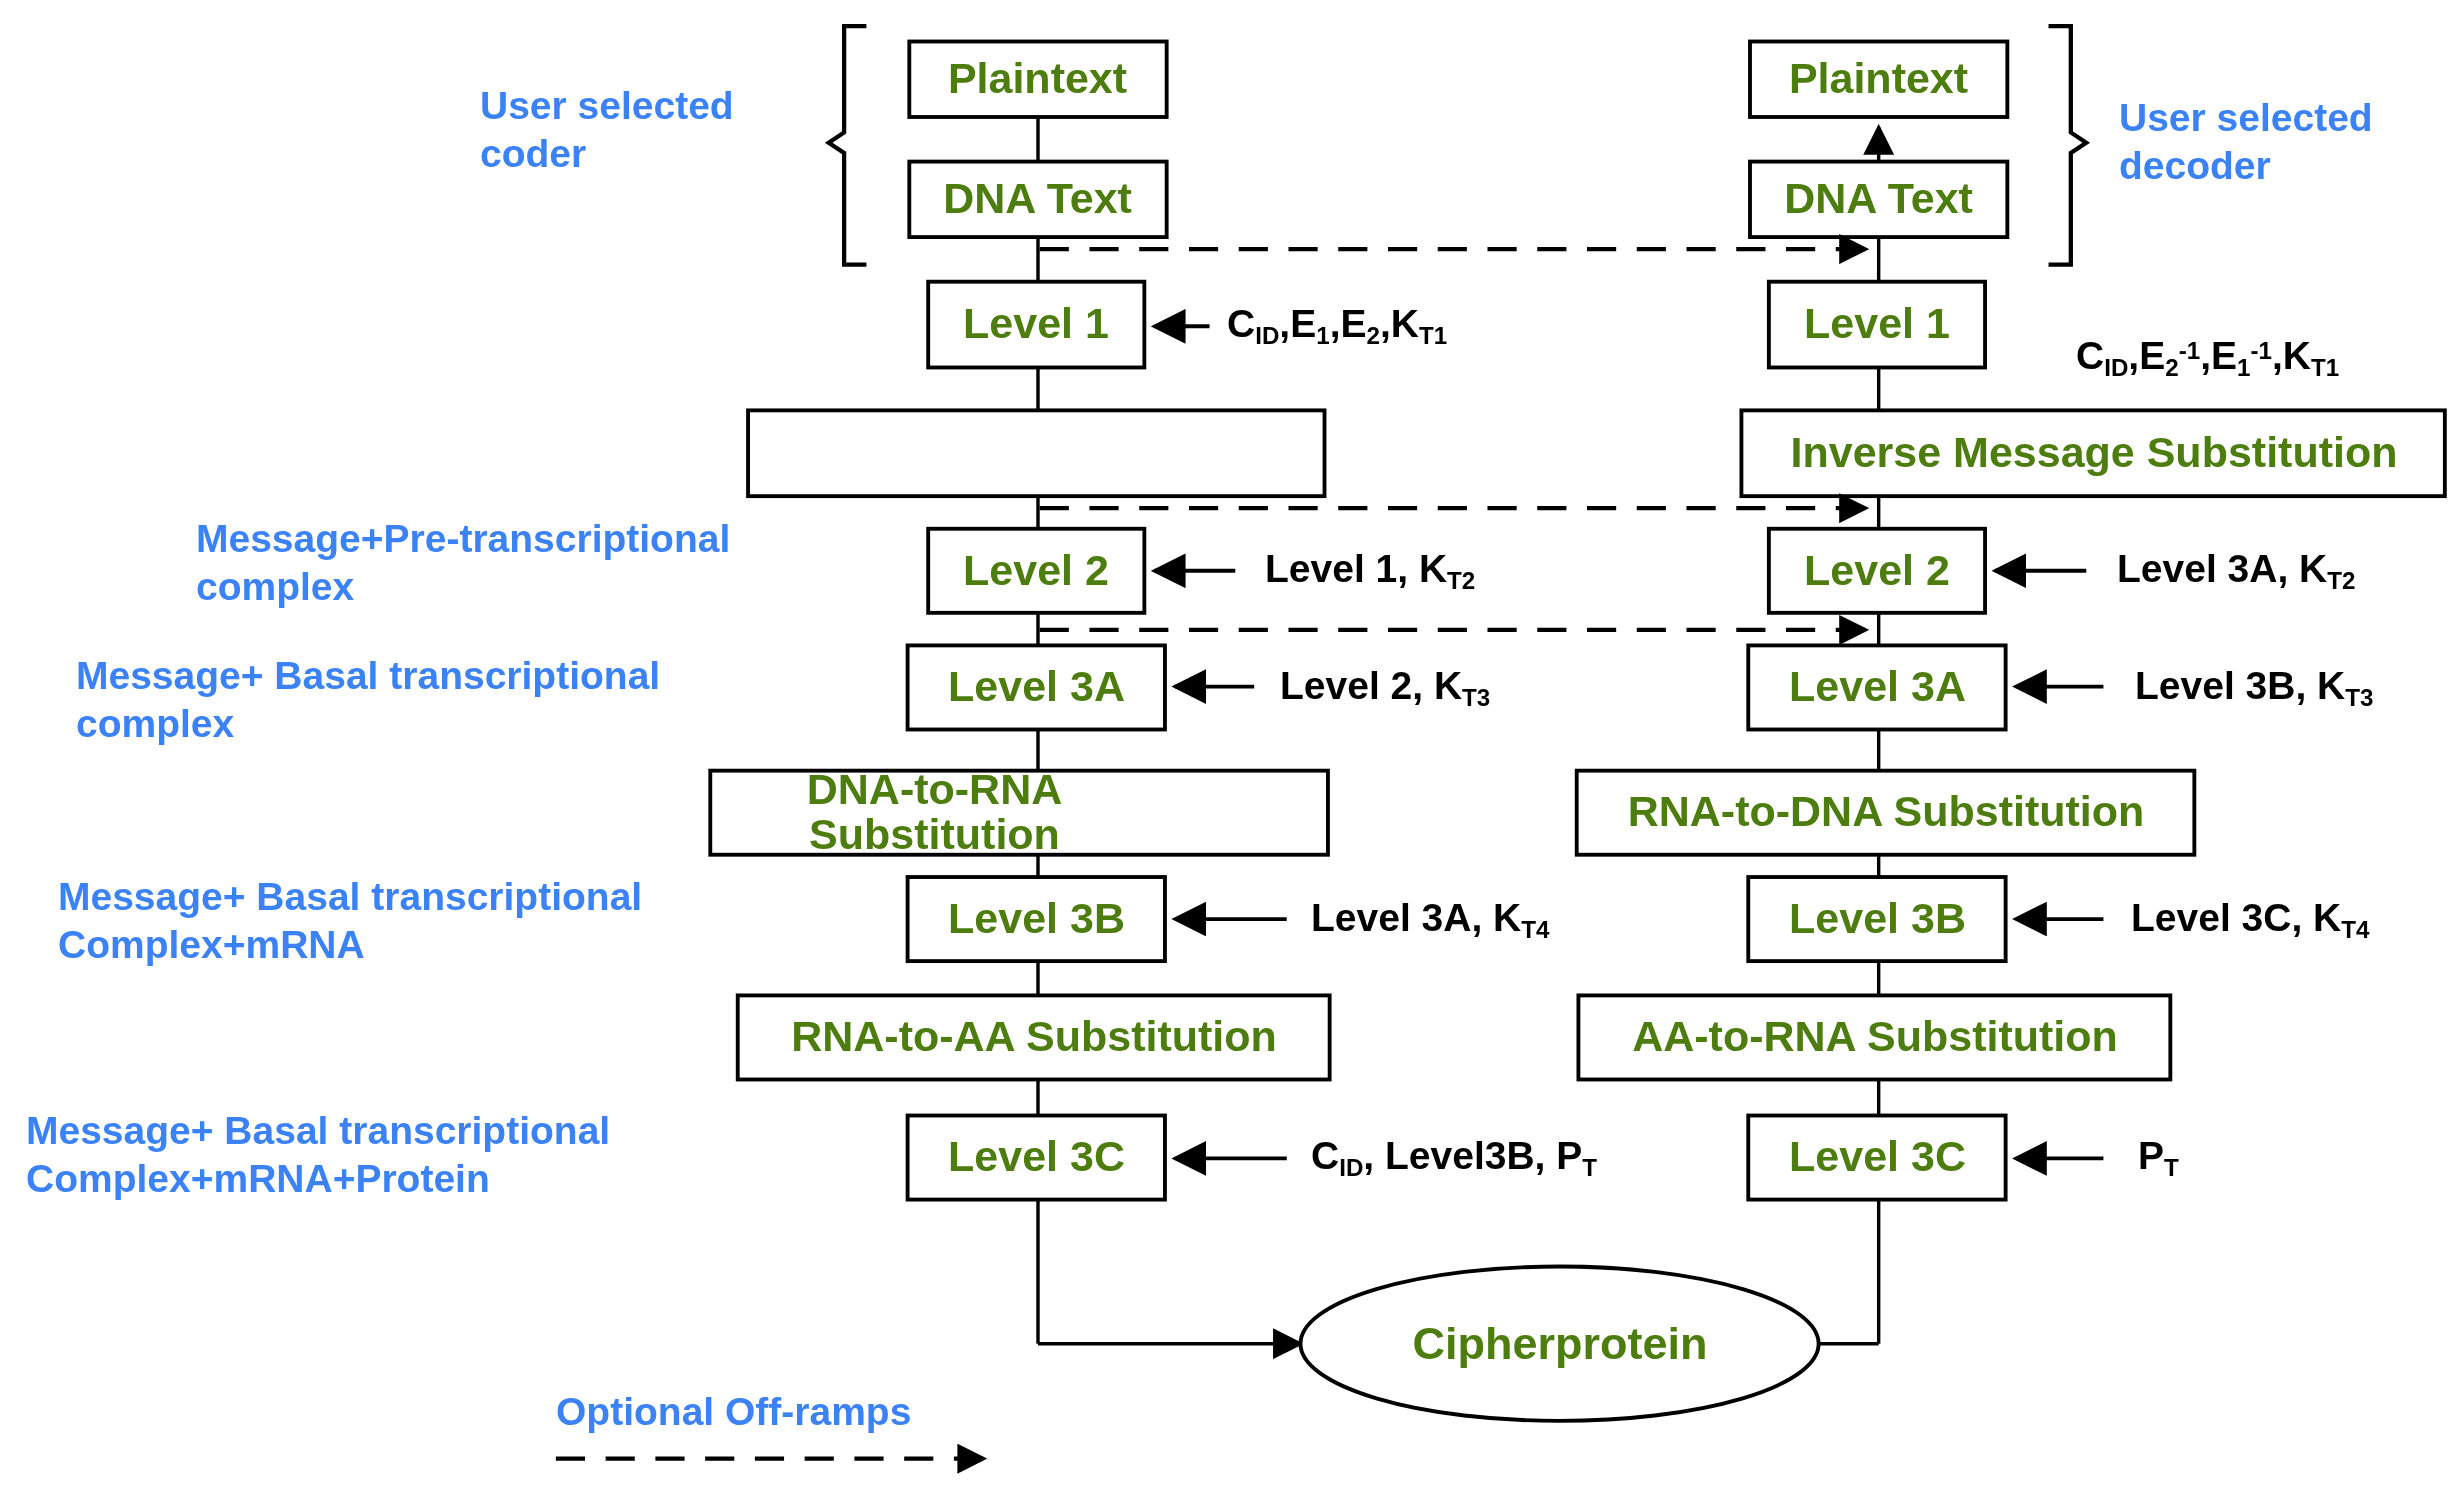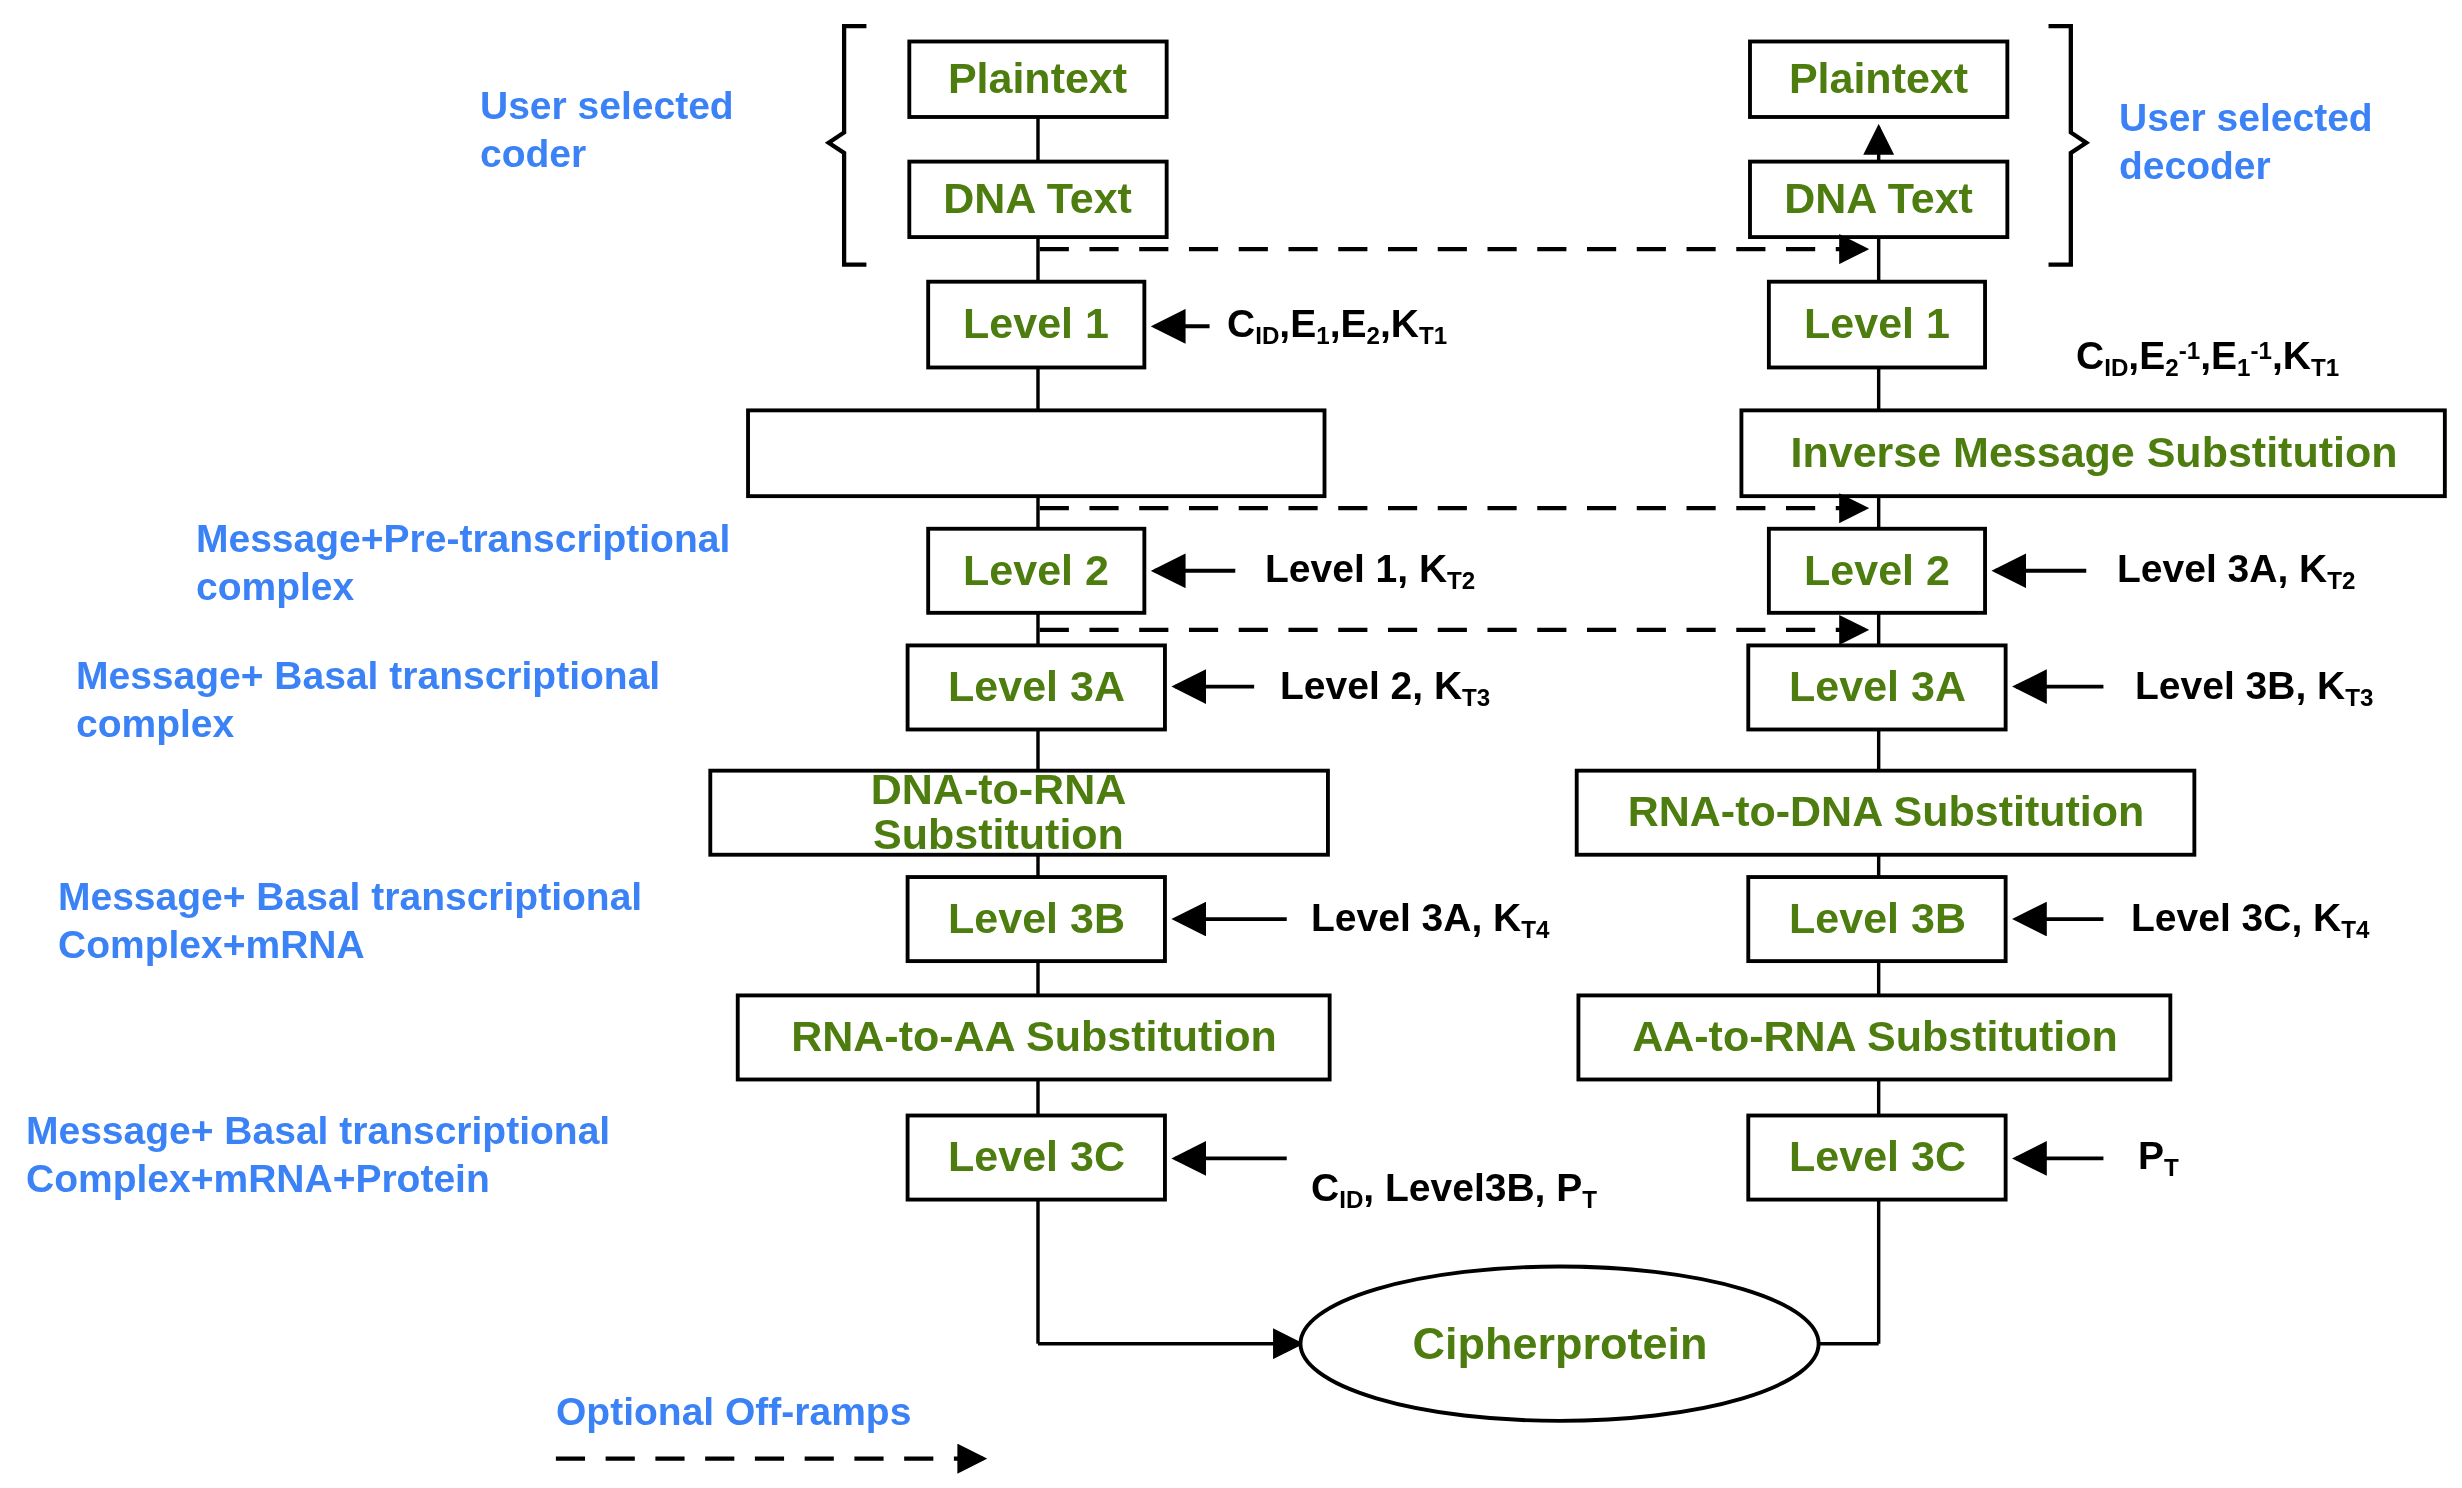--- a/index.html
+++ b/index.html
@@ -136,21 +136,21 @@
 Complex+mRNA+Protein</div>
 
   <div class="lbl side" style="left:556px; top:1388px; width:601px; text-align:left;">Optional Off-ramps</div>
 
 
   <div class="boxtext" style="left:909px; top:41px; width:257px; height:76px; font-size:43px;">Plaintext</div>
   <div class="boxtext" style="left:909px; top:161px; width:257px; height:76px; font-size:43px;">DNA Text</div>
   <div class="boxtext" style="left:928px; top:281px; width:216px; height:86px; font-size:43px;">Level 1</div>
   <div class="boxtext" style="left:928px; top:529px; width:216px; height:84px; font-size:43px;">Level 2</div>
   <div class="boxtext" style="left:908px; top:645px; width:257px; height:84px; font-size:43px;">Level 3A</div>
-  <div class="boxtext" style="left:744px; top:770px; width:509px; height:84px; font-size:43px;">DNA-to-RNA Substitution</div>
+  <div class="boxtext" style="left:680px; top:770px; width:509px; height:84px; font-size:43px;">DNA-to-RNA Substitution</div>
   <div class="boxtext" style="left:908px; top:877px; width:257px; height:84px; font-size:43px;">Level 3B</div>
   <div class="boxtext" style="left:738px; top:995px; width:592px; height:84px; font-size:43px;">RNA-to-AA Substitution</div>
   <div class="boxtext" style="left:908px; top:1115px; width:257px; height:84px; font-size:43px;">Level 3C</div>
 
   <div class="boxtext" style="left:1750px; top:41px; width:257px; height:76px; font-size:43px;">Plaintext</div>
   <div class="boxtext" style="left:1750px; top:161px; width:257px; height:76px; font-size:43px;">DNA Text</div>
   <div class="boxtext" style="left:1769px; top:281px; width:216px; height:86px; font-size:43px;">Level 1</div>
   <div class="boxtext" style="left:1742px; top:410px; width:704px; height:86px; font-size:43px;">Inverse Message Substitution</div>
   <div class="boxtext" style="left:1769px; top:529px; width:216px; height:84px; font-size:43px;">Level 2</div>
   <div class="boxtext" style="left:1749px; top:645px; width:257px; height:84px; font-size:43px;">Level 3A</div>
@@ -170,18 +170,18 @@
   <div class="keytxt" style="left:2117px; top:547px;">Level 3A, K<sub>T2</sub></div>
 
   <div class="keytxt" style="left:1280px; top:664px;">Level 2, K<sub>T3</sub></div>
 
   <div class="keytxt" style="left:2135px; top:664px;">Level 3B, K<sub>T3</sub></div>
 
   <div class="keytxt" style="left:1311px; top:896px;">Level 3A, K<sub>T4</sub></div>
 
   <div class="keytxt" style="left:2131px; top:896px;">Level 3C, K<sub>T4</sub></div>
 
-  <div class="keytxt" style="left:1311px; top:1166px;text-align:right;">C<sub>ID</sub>, Level3B, P<sub>T</sub></div>
+  <div class="keytxt" style="left:1311px; top:1134px;text-align:right;">C<sub>ID</sub>, Level3B, P<sub>T</sub></div>
 
   <div class="keytxt" style="left:2138px; top:1134px;">P<sub>T</sub></div>
 
 </div>
 
 
 </body></html>

